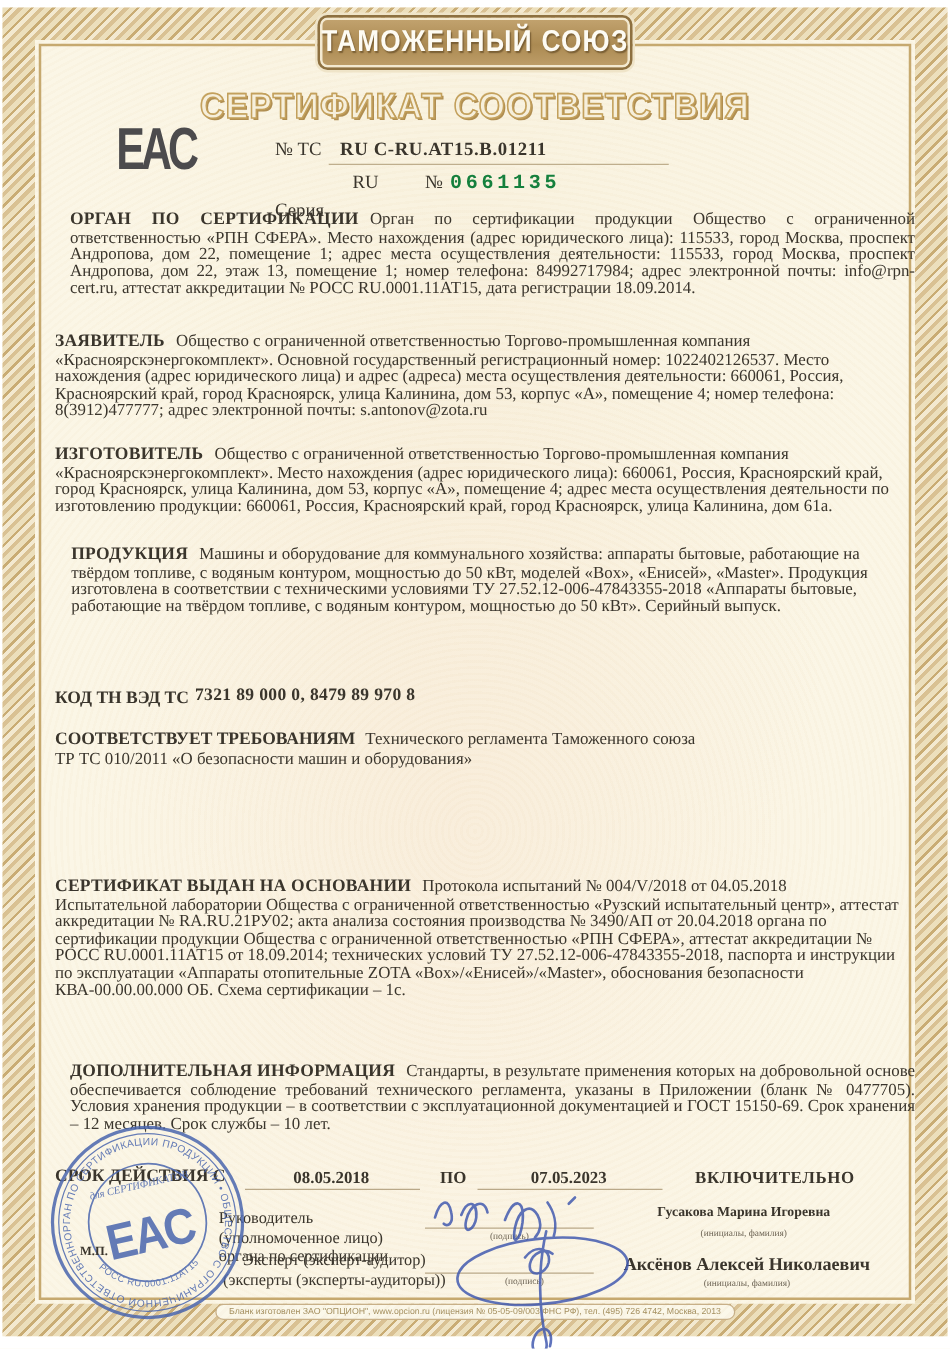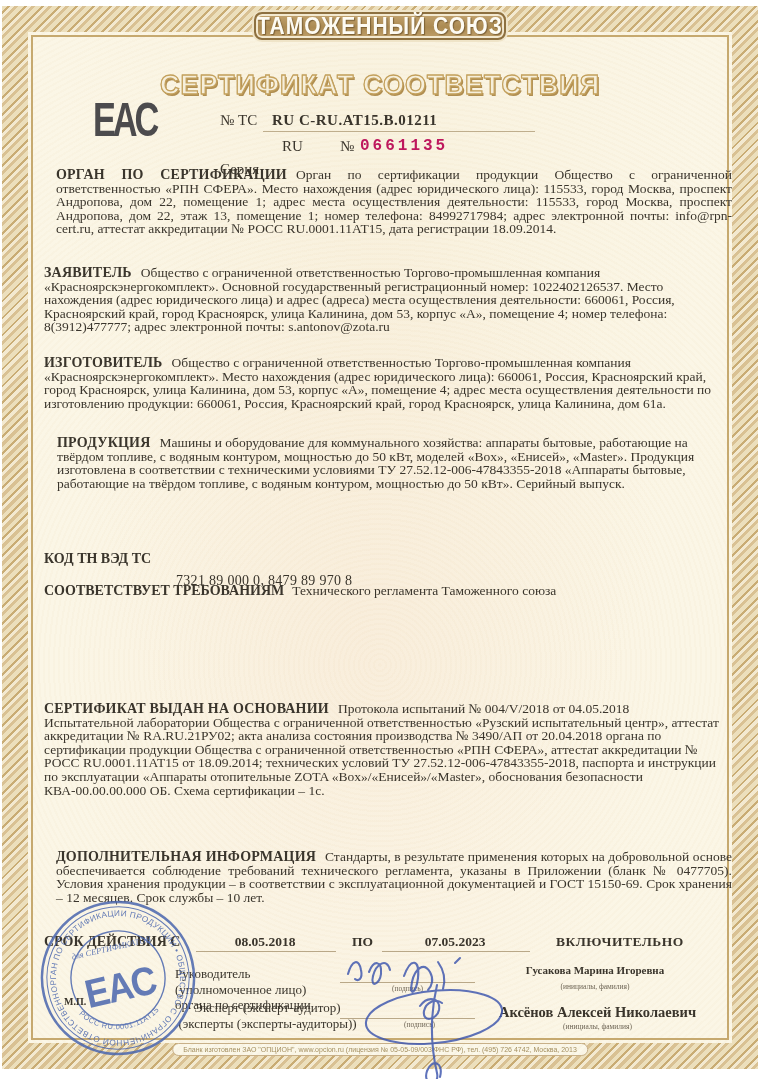--- a/index.html
+++ b/index.html
@@ -18,21 +18,21 @@
   .frame{
     position:absolute;inset:0;pointer-events:none;
     border:26px solid transparent;
     border-image:repeating-linear-gradient(135deg,#ecdfbc 0 4px,#c9ac74 4px 6px,#f3e9d0 6px 9px,#d9c193 9px 12px) 26;
   }
   .frame-outer{position:absolute;inset:1px;border:1px solid #c2a469;pointer-events:none;}
   .frame-inner{position:absolute;inset:29px;border:2px solid #c6a96f;pointer-events:none;}
 
   .banner{
     position:absolute;top:12px;left:50%;transform:translateX(-50%);
-    width:252px;height:28px;box-sizing:border-box;z-index:3;
+    width:252px;height:44px;box-sizing:border-box;z-index:3;
     background:linear-gradient(180deg,#c3a470,#ab8a52 55%,#bf9f6a);
     border:2px solid #8d7040;border-radius:8px;
     box-shadow:inset 0 0 0 2px #f3e9d0, 0 0 0 2px #efe4c8;
     display:flex;align-items:center;justify-content:center;
   }
   .banner span{
     color:#fdfbf3;font-family:"Liberation Sans",sans-serif;font-weight:bold;
     font-size:21px;letter-spacing:1px;transform:scaleY(1.15);
     text-shadow:1px 1px 1px #7a5f34;white-space:nowrap;
   }
@@ -54,36 +54,36 @@
   .numline .lbl{position:absolute;left:220px;top:0;}
   .numline .val{position:absolute;left:272px;top:0;font-weight:bold;letter-spacing:0.5px;}
   .numline .rule{position:absolute;left:263px;top:19px;width:272px;border-bottom:1px solid #bfae8d;}
   .seriesline{position:absolute;top:138px;left:0;width:100%;font-size:15px;z-index:2;}
   .seriesline .lbl{position:absolute;left:220px;top:0;margin-top:23px;}
   .seriesline .reg{position:absolute;left:282px;top:0;}
   .seriesline .no{position:absolute;left:340px;top:0;}
   .seriesline .serial{
     position:absolute;left:360px;top:-1px;
     font-family:"Liberation Mono",monospace;font-weight:bold;font-size:16px;
-    letter-spacing:3px;color:#be185d;
+    letter-spacing:3px;color:#15803d;
   }
 
   .sec{position:absolute;left:44px;width:676px;font-size:13.5px;line-height:13.6px;margin:0;}
   .sec .lbl{font-weight:bold;font-size:14px;letter-spacing:0.2px;margin-right:9px;}
   .just{text-align:justify;margin-left:12px;}
   .sec-org{top:168px;}
   .sec-app{top:266px;}
   .sec-man{top:356px;}
   .sec-prod{top:436px;margin-left:13px;}
   .sec-basis{top:702px;}
   .sec-add{top:850px;}
 
   .codeline{position:absolute;top:549px;left:44px;width:676px;}
   .codeline .lbl{font-weight:bold;font-size:14px;}
-  .codeline .val{position:absolute;left:132px;top:0;font-size:14px;font-weight:normal;letter-spacing:0.3px;margin-top:24px;}
+  .codeline .val{position:absolute;left:112px;top:0;font-size:14px;font-weight:bold;letter-spacing:0.3px;}
   .compliance{position:absolute;top:583px;left:44px;width:676px;font-size:13.5px;line-height:15px;margin:0;}
   .compliance .lbl{font-weight:bold;font-size:14px;margin-right:8px;}
 
   .validity{position:absolute;top:934px;left:0;width:628px;height:22px;font-size:13.5px;z-index:4;}
   .validity .lbl{position:absolute;left:44px;top:0;font-weight:bold;font-size:14px;}
   .validity .d1{position:absolute;left:200px;width:130px;top:0;text-align:center;font-weight:bold;}
   .validity .u1{position:absolute;left:196px;top:17px;width:140px;border-bottom:1px solid #b9a888;}
   .validity .po{position:absolute;left:352px;top:0;font-weight:bold;}
   .validity .d2{position:absolute;left:390px;width:130px;top:0;text-align:center;font-weight:bold;}
   .validity .u2{position:absolute;left:382px;top:17px;width:148px;border-bottom:1px solid #b9a888;}
@@ -148,21 +148,21 @@
 
 <p class="sec sec-man"><span class="lbl">ИЗГОТОВИТЕЛЬ</span><span>Общество с ограниченной ответственностью Торгово-промышленная компания «Красноярскэнергокомплект». Место нахождения (адрес юридического лица):  660061, Россия, Красноярский край, город Красноярск, улица Калинина, дом 53, корпус «А», помещение 4; адрес места осуществления деятельности по изготовлению продукции: 660061, Россия, Красноярский край, город Красноярск, улица Калинина, дом 61а.</span></p>
 
 <p class="sec sec-prod"><span class="lbl">ПРОДУКЦИЯ</span><span>Машины и оборудование для коммунального хозяйства: аппараты бытовые, работающие на твёрдом топливе, с водяным контуром, мощностью до 50 кВт, моделей «Box», «Енисей», «Master». Продукция изготовлена в соответствии с техническими условиями ТУ 27.52.12-006-47843355-2018 «Аппараты бытовые, работающие на твёрдом топливе, с водяным контуром, мощностью до 50 кВт». Серийный выпуск.</span></p>
 
 <div class="codeline">
   <span class="lbl">КОД ТН ВЭД ТС</span>
   <span class="val">7321 89 000 0, 8479 89 970 8</span>
 </div>
 
-<p class="compliance"><span class="lbl">СООТВЕТСТВУЕТ ТРЕБОВАНИЯМ</span><span>Технического регламента Таможенного союза</span><br></p>
+<p class="compliance"><span class="lbl">СООТВЕТСТВУЕТ ТРЕБОВАНИЯМ</span><span>Технического регламента Таможенного союза</span><br><span>ТР ТС 010/2011 «О безопасности машин и оборудования»</span></p>
 
 <p class="sec sec-basis"><span class="lbl">СЕРТИФИКАТ ВЫДАН НА ОСНОВАНИИ</span><span>Протокола испытаний № 004/V/2018 от 04.05.2018 Испытательной лаборатории Общества с ограниченной ответственностью «Рузский испытательный центр», аттестат аккредитации № RA.RU.21РУ02; акта анализа состояния производства № 3490/АП от 20.04.2018 органа по сертификации продукции Общества с ограниченной ответственностью «РПН СФЕРА», аттестат аккредитации № РОСС RU.0001.11АТ15 от 18.09.2014; технических условий ТУ 27.52.12-006-47843355-2018, паспорта и инструкции по эксплуатации «Аппараты отопительные ZOTA «Box»/«Енисей»/«Master», обоснования безопасности КВА-00.00.00.000 ОБ. Схема сертификации – 1с.</span></p>
 
 <p class="sec sec-add just"><span class="lbl">ДОПОЛНИТЕЛЬНАЯ ИНФОРМАЦИЯ</span><span>Стандарты, в результате применения которых на добровольной основе обеспечивается соблюдение требований технического регламента, указаны в Приложении (бланк № 0477705). Условия хранения продукции – в соответствии с эксплуатационной документацией и ГОСТ 15150-69. Срок хранения – 12 месяцев. Срок службы – 10 лет.</span></p>
 
 <div class="validity">
   <span class="lbl">СРОК ДЕЙСТВИЯ С</span>
   <span class="d1">08.05.2018</span>
   <span class="u1"></span>
   <span class="po">ПО</span>

